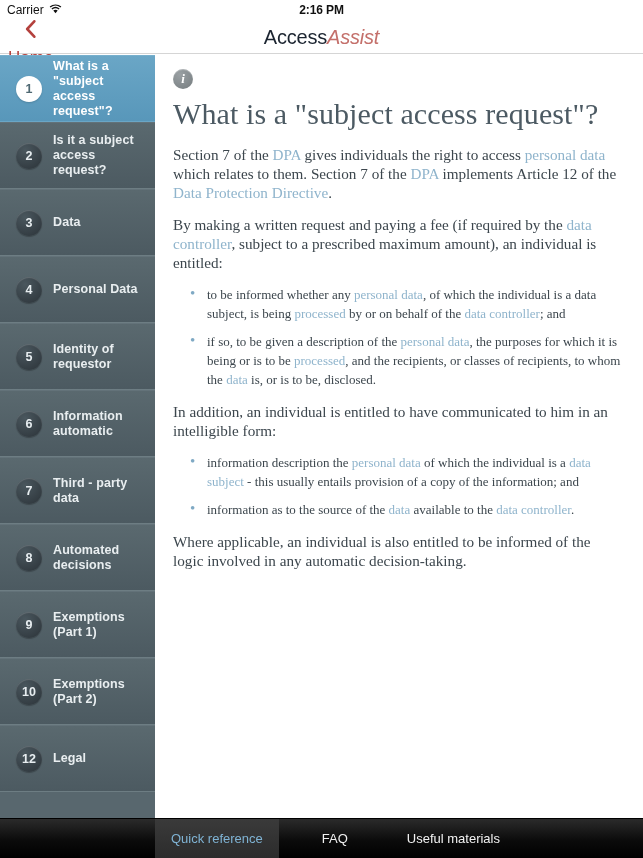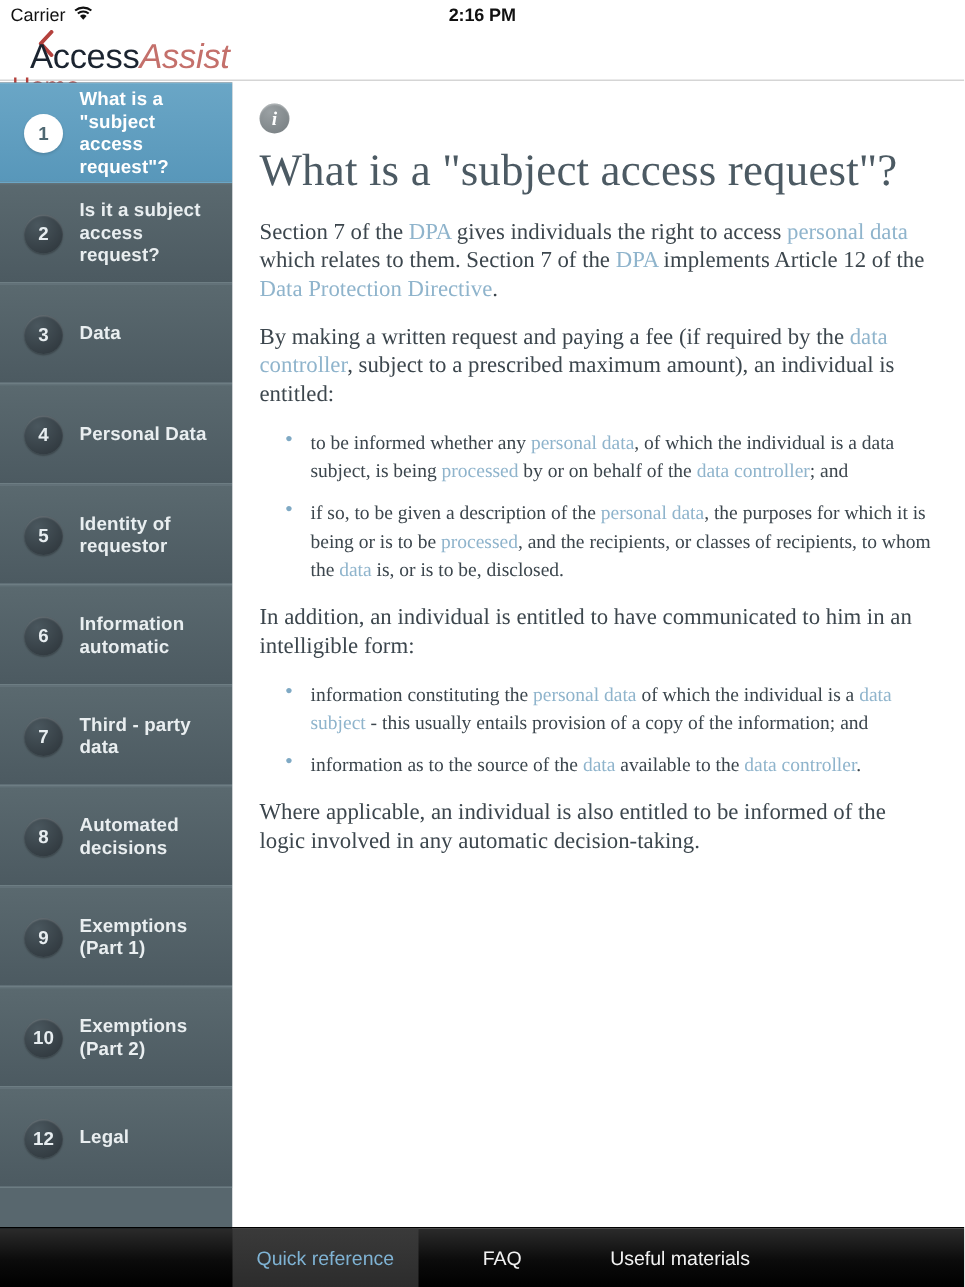--- a/index.html
+++ b/index.html
@@ -59,23 +59,22 @@
     border-bottom: 1px solid #d5d5d5;
   }
   .back-btn {
     position: absolute; left: 8px; top: 0; height: 34px;
     display: flex; align-items: center; gap: 4px;
     color: #b4413d; font-size: 17px; cursor: pointer; flex-direction: column;
   }
   .chev-left { display:block; margin-bottom:1px; }
   .brand {
     position: absolute; left: 0; width: 643px; top: 0; height: 34px;
-    display: flex; align-items: center; 
-    font-size: 23px;
-    padding-left: 20px;
+    display: flex; align-items: center; justify-content: center;
+    font-size: 20px;
   }
   .brand .a1 { color: #1b2430; font-weight: 400; letter-spacing: -0.2px; }
   .brand .a2 { color: #c4706b; font-style: italic; font-weight: 400; letter-spacing: -0.2px; }
 
   
   .sidebar {
     position: absolute; left: 0; top: 55px;
     width: 155px; height: 803px;
     background: #58676e;
     overflow: hidden;
@@ -303,21 +302,21 @@
       </li>
       <li>
         <span>if so, to be given a description of the </span><a class="lk">personal data</a><span>, the purposes for which it is being or is to be </span><a class="lk">processed</a><span>, and the recipients, or classes of recipients, to whom the </span><a class="lk">data</a><span> is, or is to be, disclosed.</span>
       </li>
     </ul>
 
     <p class="para">In addition, an individual is entitled to have communicated to him in an intelligible form:</p>
 
     <ul class="blist">
       <li>
-        <span>information constituting the </span><a class="lk">personal data</a><span> of which the individual is a </span><a class="lk">data subject</a><span> - this usually entails provision of a copy of the information; and</span>
+        <span>information description the </span><a class="lk">personal data</a><span> of which the individual is a </span><a class="lk">data subject</a><span> - this usually entails provision of a copy of the information; and</span>
       </li>
       <li>
         <span>information as to the source of the </span><a class="lk">data</a><span> available to the </span><a class="lk">data controller</a><span>.</span>
       </li>
     </ul>
 
     <p class="para">Where applicable, an individual is also entitled to be informed of the logic involved in any automatic decision-taking.</p>
   </div>
 
   <div class="tabbar" id="tabbar">

